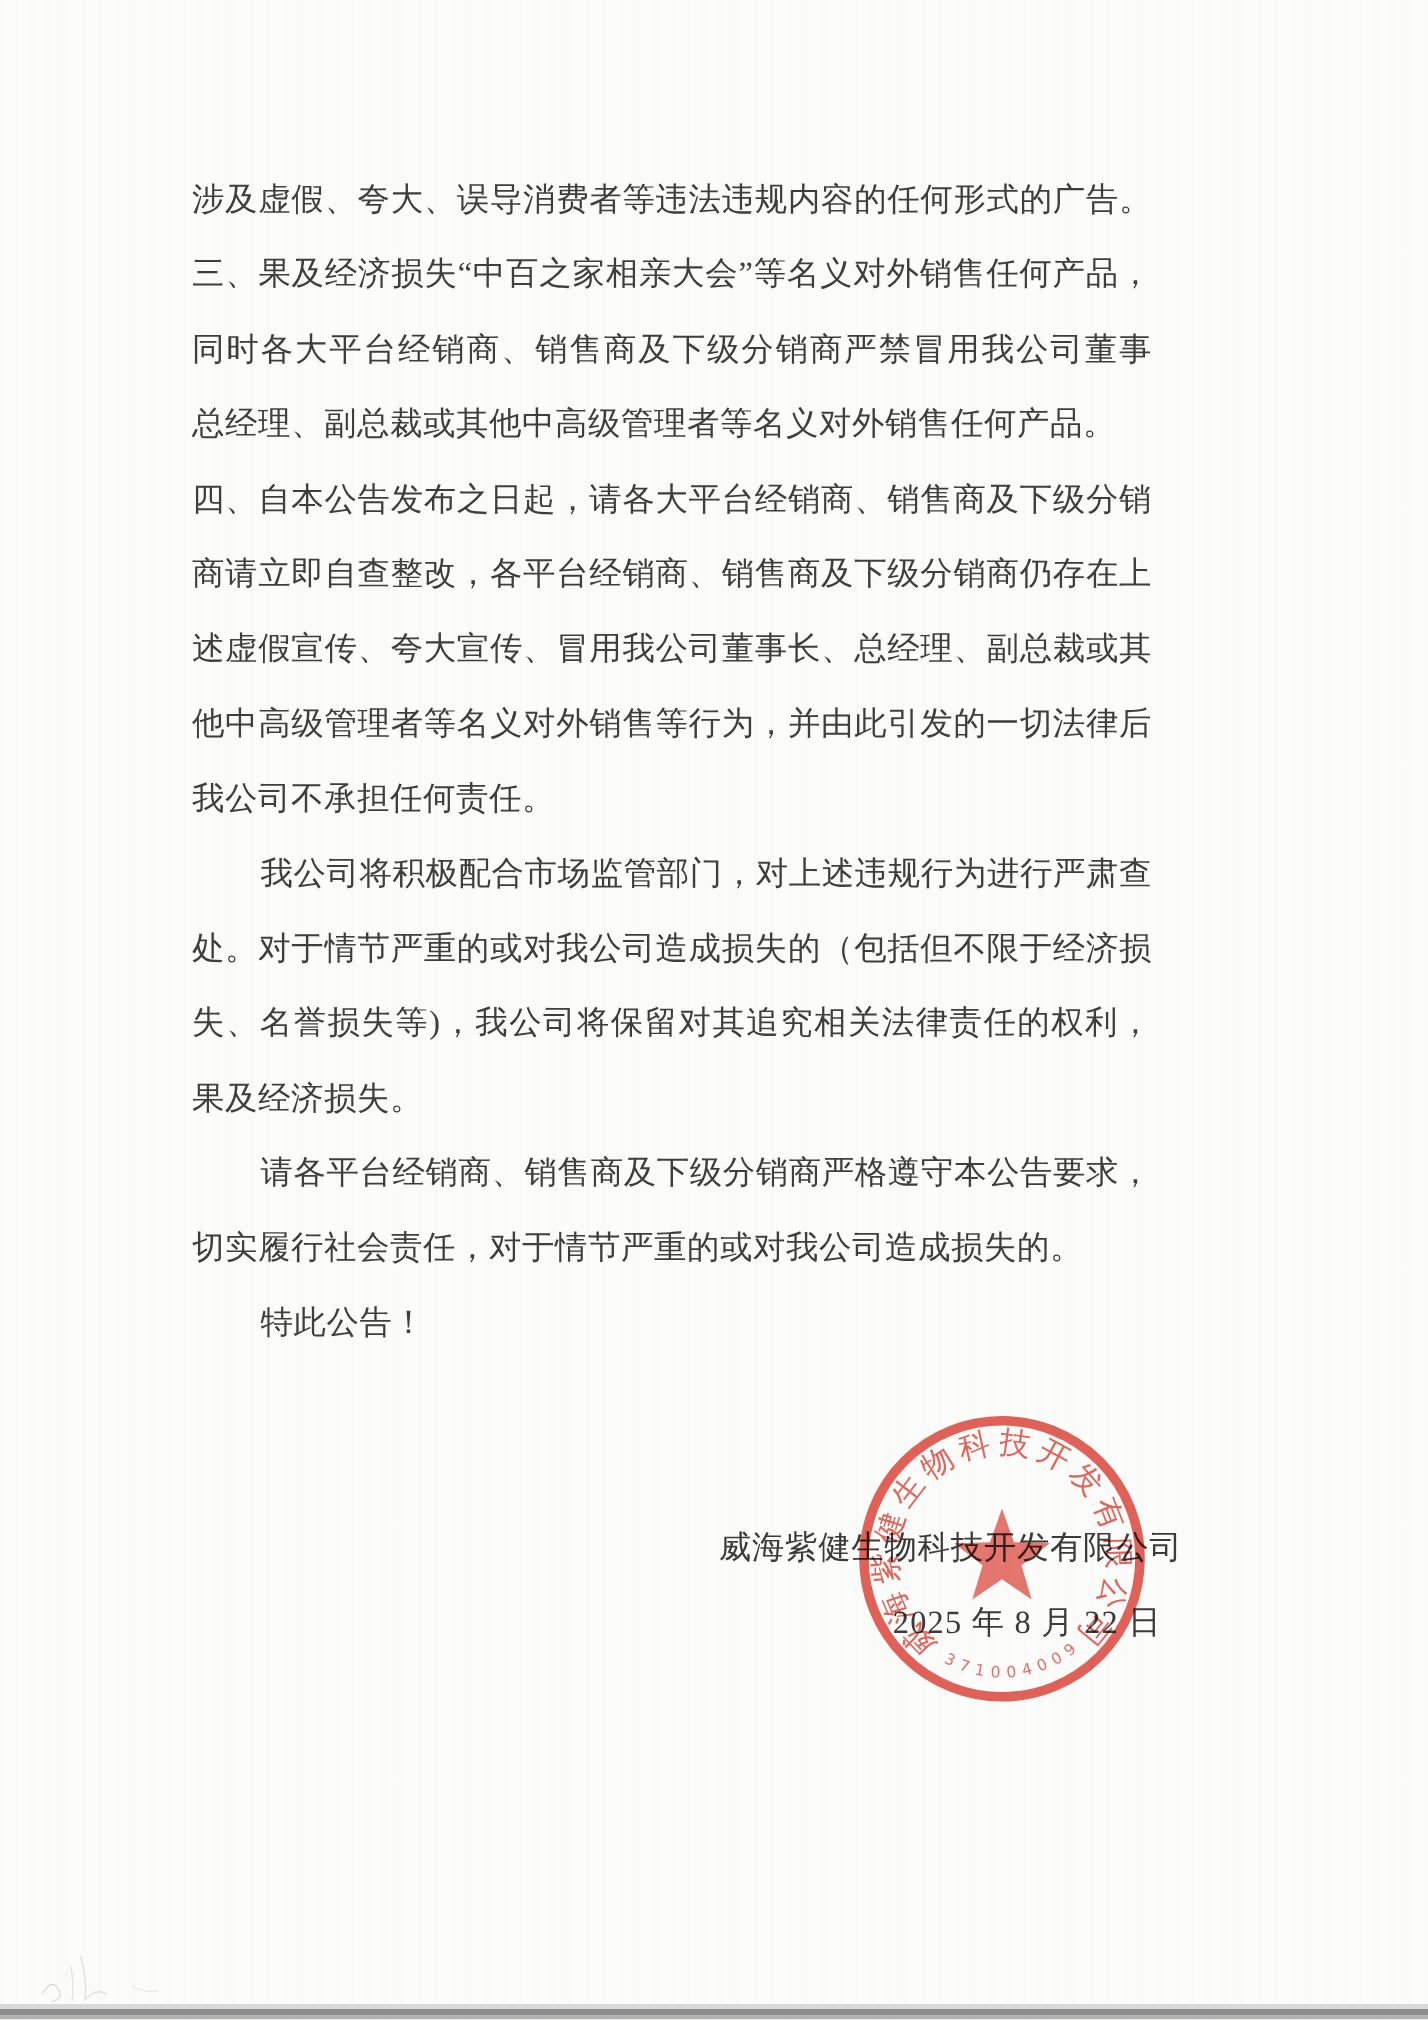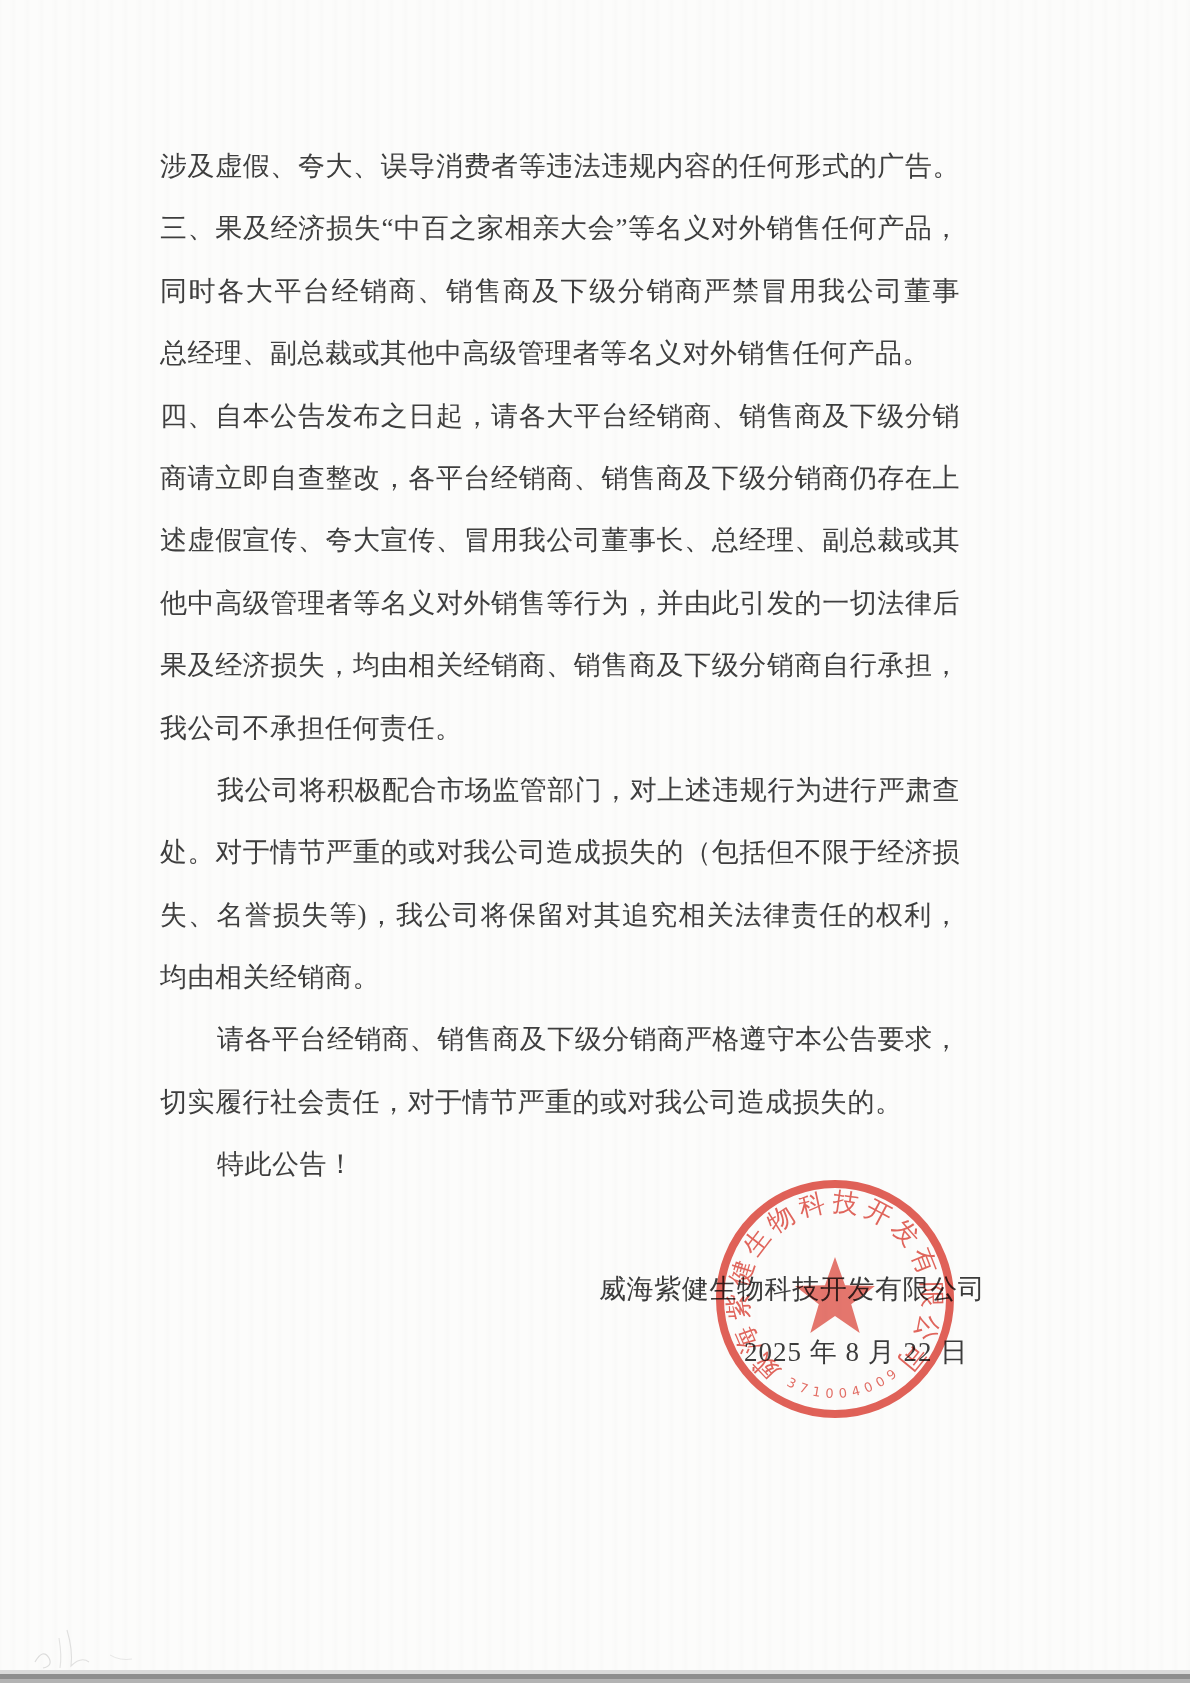--- a/index.html
+++ b/index.html
@@ -49,26 +49,25 @@
 
 <div class="body-text">
   <div class="line j">涉及虚假、夸大、误导消费者等违法违规内容的任何形式的广告。</div>
   <div class="line j">三、果及经济损失“中百之家相亲大会”等名义对外销售任何产品，</div>
   <div class="line j">同时各大平台经销商、销售商及下级分销商严禁冒用我公司董事长、</div>
   <div class="line">总经理、副总裁或其他中高级管理者等名义对外销售任何产品。</div>
   <div class="line j">四、自本公告发布之日起，请各大平台经销商、销售商及下级分销</div>
   <div class="line j">商请立即自查整改，各平台经销商、销售商及下级分销商仍存在上</div>
   <div class="line j">述虚假宣传、夸大宣传、冒用我公司董事长、总经理、副总裁或其</div>
   <div class="line j">他中高级管理者等名义对外销售等行为，并由此引发的一切法律后</div>
-  <div class="line j">果及经济损失，均由相关经销商、销售商及下级分销商自行承担，</div>
   <div class="line">我公司不承担任何责任。</div>
   <div class="line ind j">我公司将积极配合市场监管部门，对上述违规行为进行严肃查</div>
   <div class="line j">处。对于情节严重的或对我公司造成损失的（包括但不限于经济损</div>
   <div class="line j">失、名誉损失等)，我公司将保留对其追究相关法律责任的权利，并</div>
-  <div class="line">均由相关经销商。</div>
+  <div class="line">果及经济损失。</div>
   <div class="line ind j">请各平台经销商、销售商及下级分销商严格遵守本公告要求，</div>
   <div class="line">切实履行社会责任，对于情节严重的或对我公司造成损失的。</div>
   <div class="line ind">特此公告！</div>
 </div>
 
 <div class="signature">威海紫健生物科技开发有限公司</div>
 <div class="date">2025 年 8 月 22 日</div>
 
 <div class="seal">
   <svg width="260" height="260" viewBox="0 0 260 260">

